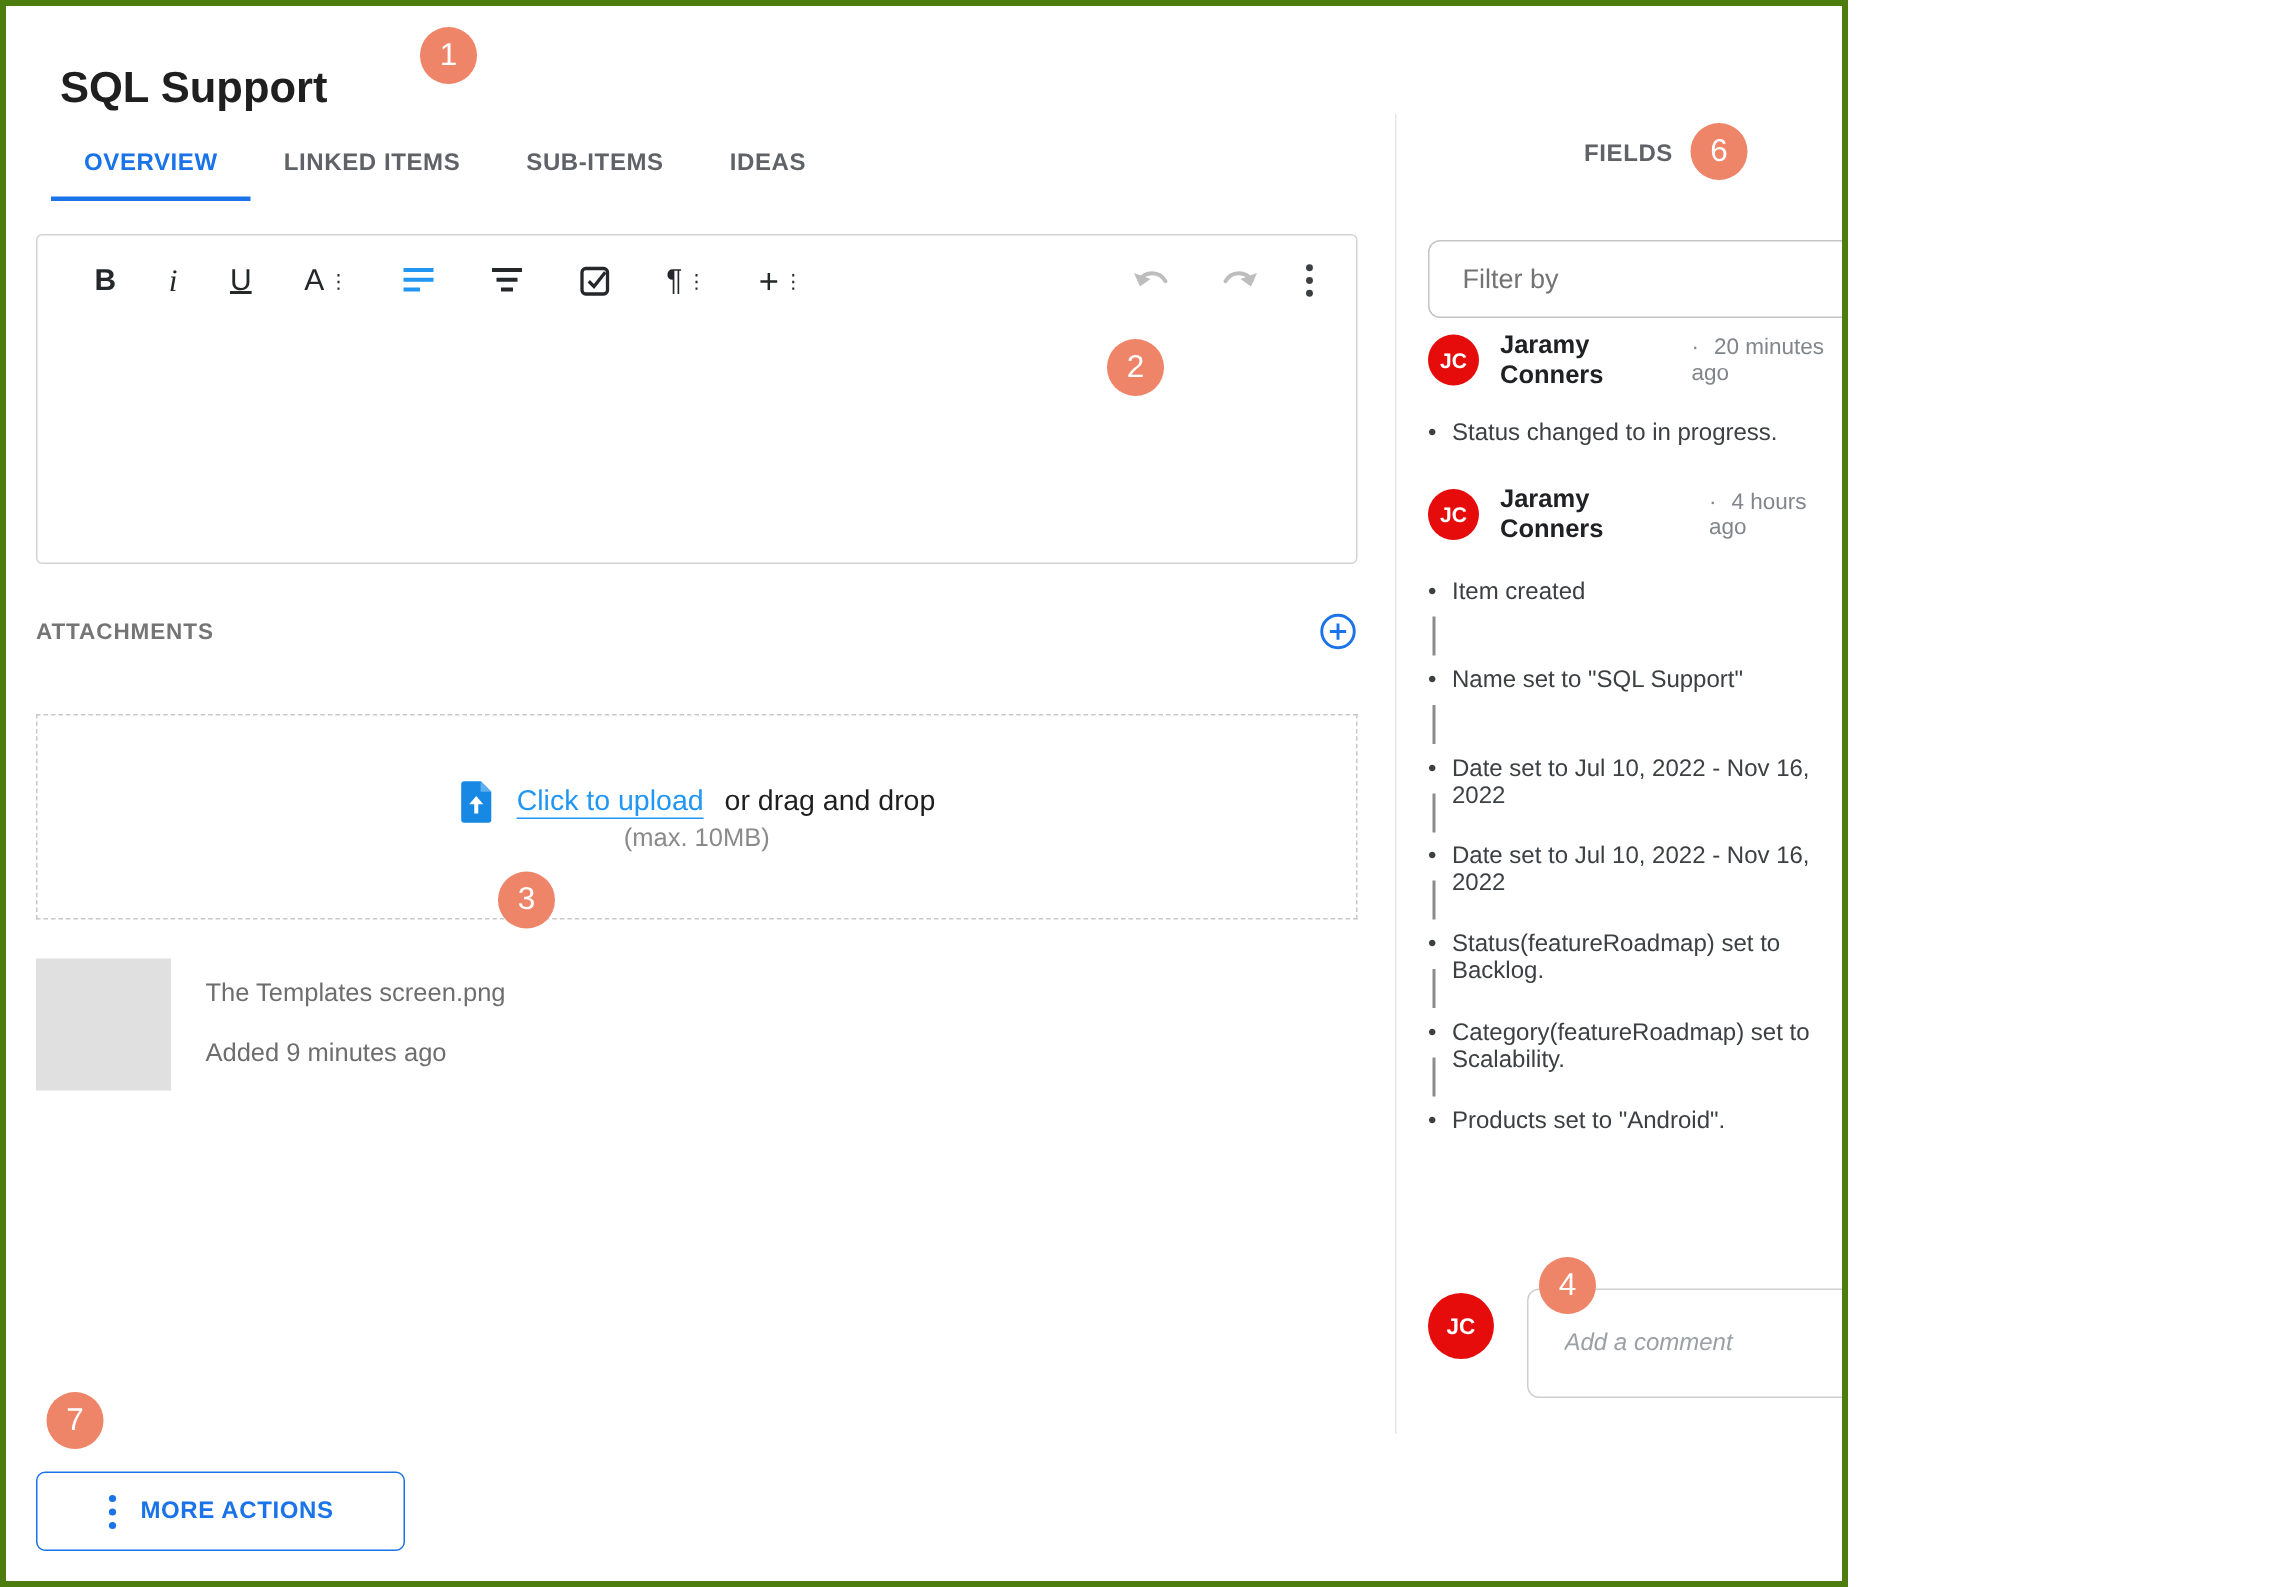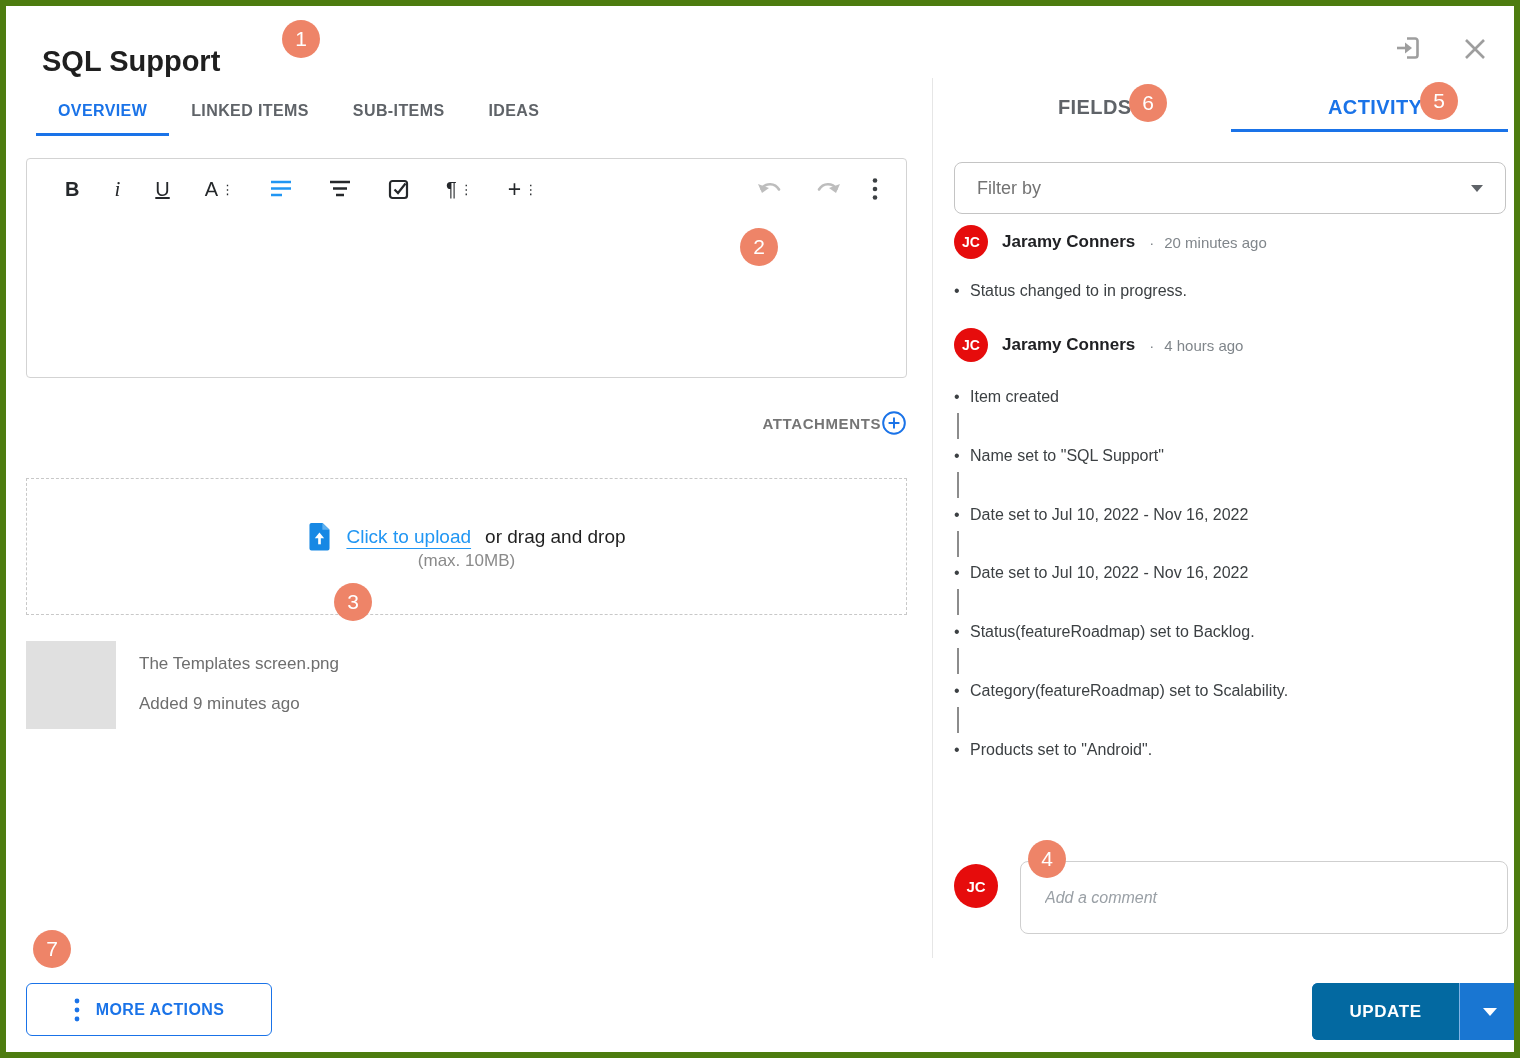--- a/index.html
+++ b/index.html
@@ -1,19 +1,19 @@
 <!DOCTYPE html>
 <html><head>
 <meta charset="utf-8">
 <style>
   html,body{margin:0;padding:0;background:#fff;}
   *{box-sizing:border-box;}
   .frame{
-    position:relative;width:1520px;height:1058px;background:#fff;
-    border:6px solid #4d7c0f;overflow:hidden;
+    position:relative;width:1232px;height:1058px;background:#fff;
+    border:4px solid #4d7c0f;overflow:hidden;
     font-family:"Liberation Sans",sans-serif;color:#202124;
   }
   
   .ann{position:absolute;width:38px;height:38px;border-radius:50%;background:#EE8468;
     color:#fff;font-size:21px;display:flex;align-items:center;justify-content:center;z-index:6;}
   
   .page-title{position:absolute;left:36px;top:20px;font-size:29px;font-weight:700;color:#1f1f1f;}
   .hdr-btn{position:absolute;background:none;border:none;padding:0;cursor:pointer;line-height:0;}
   
   .tabs-left{position:absolute;left:30px;top:84px;display:flex;}
@@ -31,41 +31,41 @@
   .glyph{font-size:20px;line-height:22px;color:#25282b;}
   .glyph.b{font-weight:700;}
   .glyph.i{font-style:italic;font-family:"Liberation Serif",serif;font-size:21px;}
   .glyph.u{text-decoration:underline;}
   .with-dots::after{content:"\22EE";font-size:13px;color:#25282b;margin-left:3px;position:relative;top:1px;}
   .editor-content{position:absolute;left:30px;top:68px;right:30px;
     font-family:"Liberation Serif",serif;font-size:20px;color:#3d3d3d;cursor:text;}
   .caret{display:inline-block;width:1px;height:22px;background:#222;margin-right:1px;vertical-align:-4px;}
   
   .attach-header{position:absolute;left:20px;top:404px;width:881px;display:flex;
-    justify-content:flex-end;align-items:center;}
+    justify-content:space-between;align-items:center;}
   .attach-title{font-size:15px;font-weight:700;letter-spacing:.6px;color:#757575;}
   .upload-box{position:absolute;left:20px;top:472px;width:881px;height:137px;
     border:1px dashed #c8c8c8;display:flex;flex-direction:column;align-items:center;
     justify-content:center;cursor:pointer;background:#fff;}
   .upload-line{display:flex;align-items:center;gap:14px;font-size:19px;color:#1f1f1f;}
   .upload-link{color:#2196f3;text-decoration:underline;text-underline-offset:5px;cursor:pointer;}
   .upload-limit{font-size:17px;color:#8a8a8a;}
   .file-row{position:absolute;left:20px;top:635px;display:flex;}
   .thumb{width:90px;height:88px;background:#e0e0e0;cursor:pointer;}
   .file-meta{margin-left:23px;padding-top:13px;font-size:17px;color:#6e6e6e;}
   .file-name{margin-bottom:20px;}
   
   .more-actions{position:absolute;left:20px;top:977px;width:246px;height:53px;
     border:1px solid #1a73e8;border-radius:6px;background:#fff;color:#1a73e8;
     font-size:16px;font-weight:700;letter-spacing:.4px;display:flex;align-items:center;
     justify-content:center;gap:16px;cursor:pointer;font-family:"Liberation Sans",sans-serif;}
   
   .vdivider{position:absolute;left:926px;top:72px;width:1px;height:880px;background:#e6e6e6;}
   
-  .rtab{position:absolute;top:90px;font-size:20px;font-weight:700;letter-spacing:.4px;
+  .rtab{position:absolute;top:90px;font-size:16px;font-weight:700;letter-spacing:.4px;
     background:none;border:none;cursor:pointer;padding:0;font-family:"Liberation Sans",sans-serif;}
   .rtab.fields{left:1052px;color:#5f6368;}
   .rtab.activity{left:1322px;color:#1a73e8;}
   .activity-underline{position:absolute;left:1225px;top:123px;width:277px;height:3px;background:#1a73e8;}
   
   .filter-select{position:absolute;left:948px;top:156px;width:552px;height:52px;
     border:1px solid #c4c4c4;border-radius:8px;display:flex;align-items:center;
     padding:0 22px;cursor:pointer;background:#fff;}
   .filter-label{font-size:18px;color:#737373;flex:1;}
   .caret-down{width:0;height:0;border-left:6px solid transparent;border-right:6px solid transparent;

